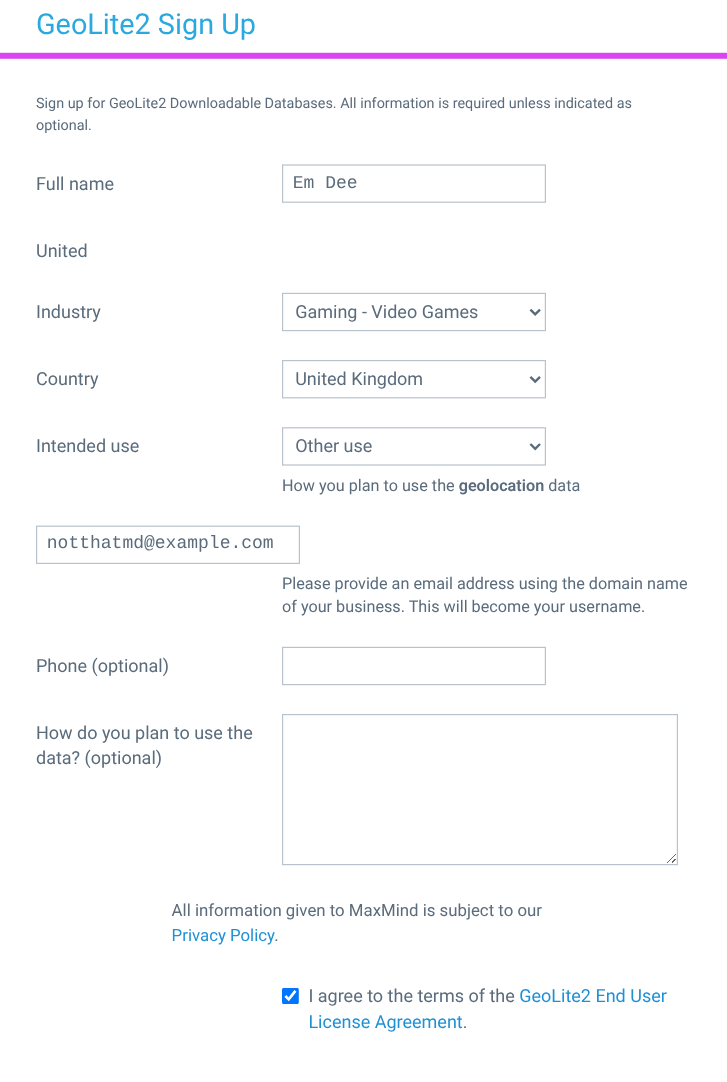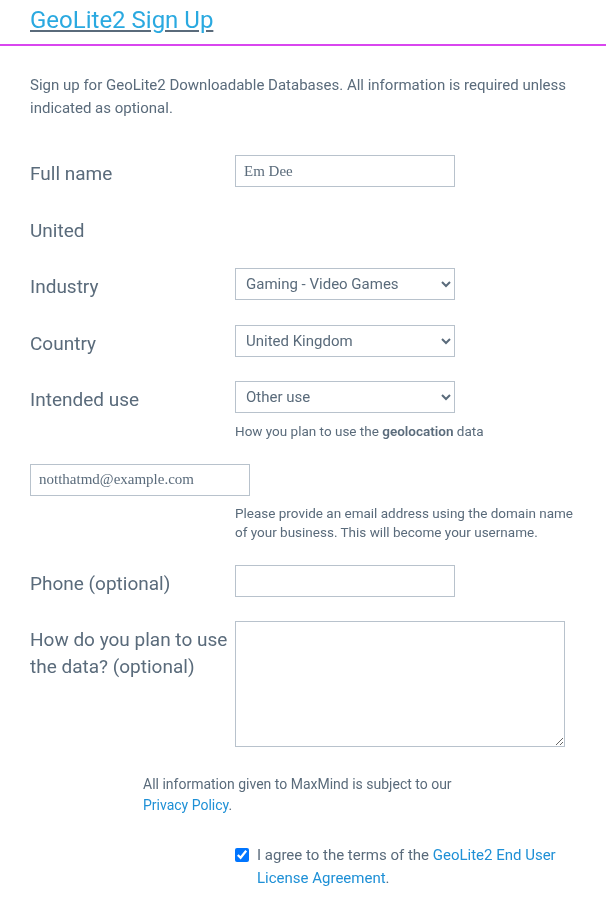--- a/index.html
+++ b/index.html
@@ -9,64 +9,63 @@
   }
   body {
     font-family: -apple-system, BlinkMacSystemFont, "Segoe UI", Roboto, "Helvetica Neue", Arial, sans-serif;
     font-size: 14px;
     color: #5a6b7b;
     width: 606px;
     background: #fff;
   }
   .header {
     padding: 6px 0 10px 30px;
-    border-bottom: 2px solid #d946ef;
-    text-decoration: underline;
+    border-bottom: 5px solid #d946ef;
   }
   .header h1 {
     color: #2aa9e0;
     font-size: 24px;
     font-weight: 400;
   }
   .content {
     padding: 28px 30px 40px 30px;
   }
   .intro {
-    font-size: 15px;
-    color: #5a6b7b;
-    margin-bottom: 36px;
+    font-size: 12px;
+    color: #5a6b7b;
+    margin-bottom: 24px;
     line-height: 1.5;
   }
   .form-row {
     display: flex;
     align-items: flex-start;
     margin-bottom: 24px;
   }
   .form-row.with-hint {
     margin-bottom: 8px;
   }
   .form-label {
     width: 205px;
     flex-shrink: 0;
-    font-size: 19px;
+    font-size: 15px;
     color: #5a6b7b;
     padding-top: 6px;
     line-height: 1.4;
   }
   .form-field {
     flex: 1;
   }
   .text-input {
     width: 220px;
     height: 32px;
     border: 1px solid #b8c2cc;
     padding: 4px 8px;
     font-size: 15px;
     color: #5a6b7b;
-    font-family: Liberation Serif, serif;
+    font-family: Liberation Mono, monospace;
   }
   .select-input {
     width: 220px;
     height: 32px;
     border: 1px solid #b8c2cc;
     padding: 0 6px;
     font-size: 15px;
     color: #5a6b7b;
     font-family: inherit;
     background: #fff;

